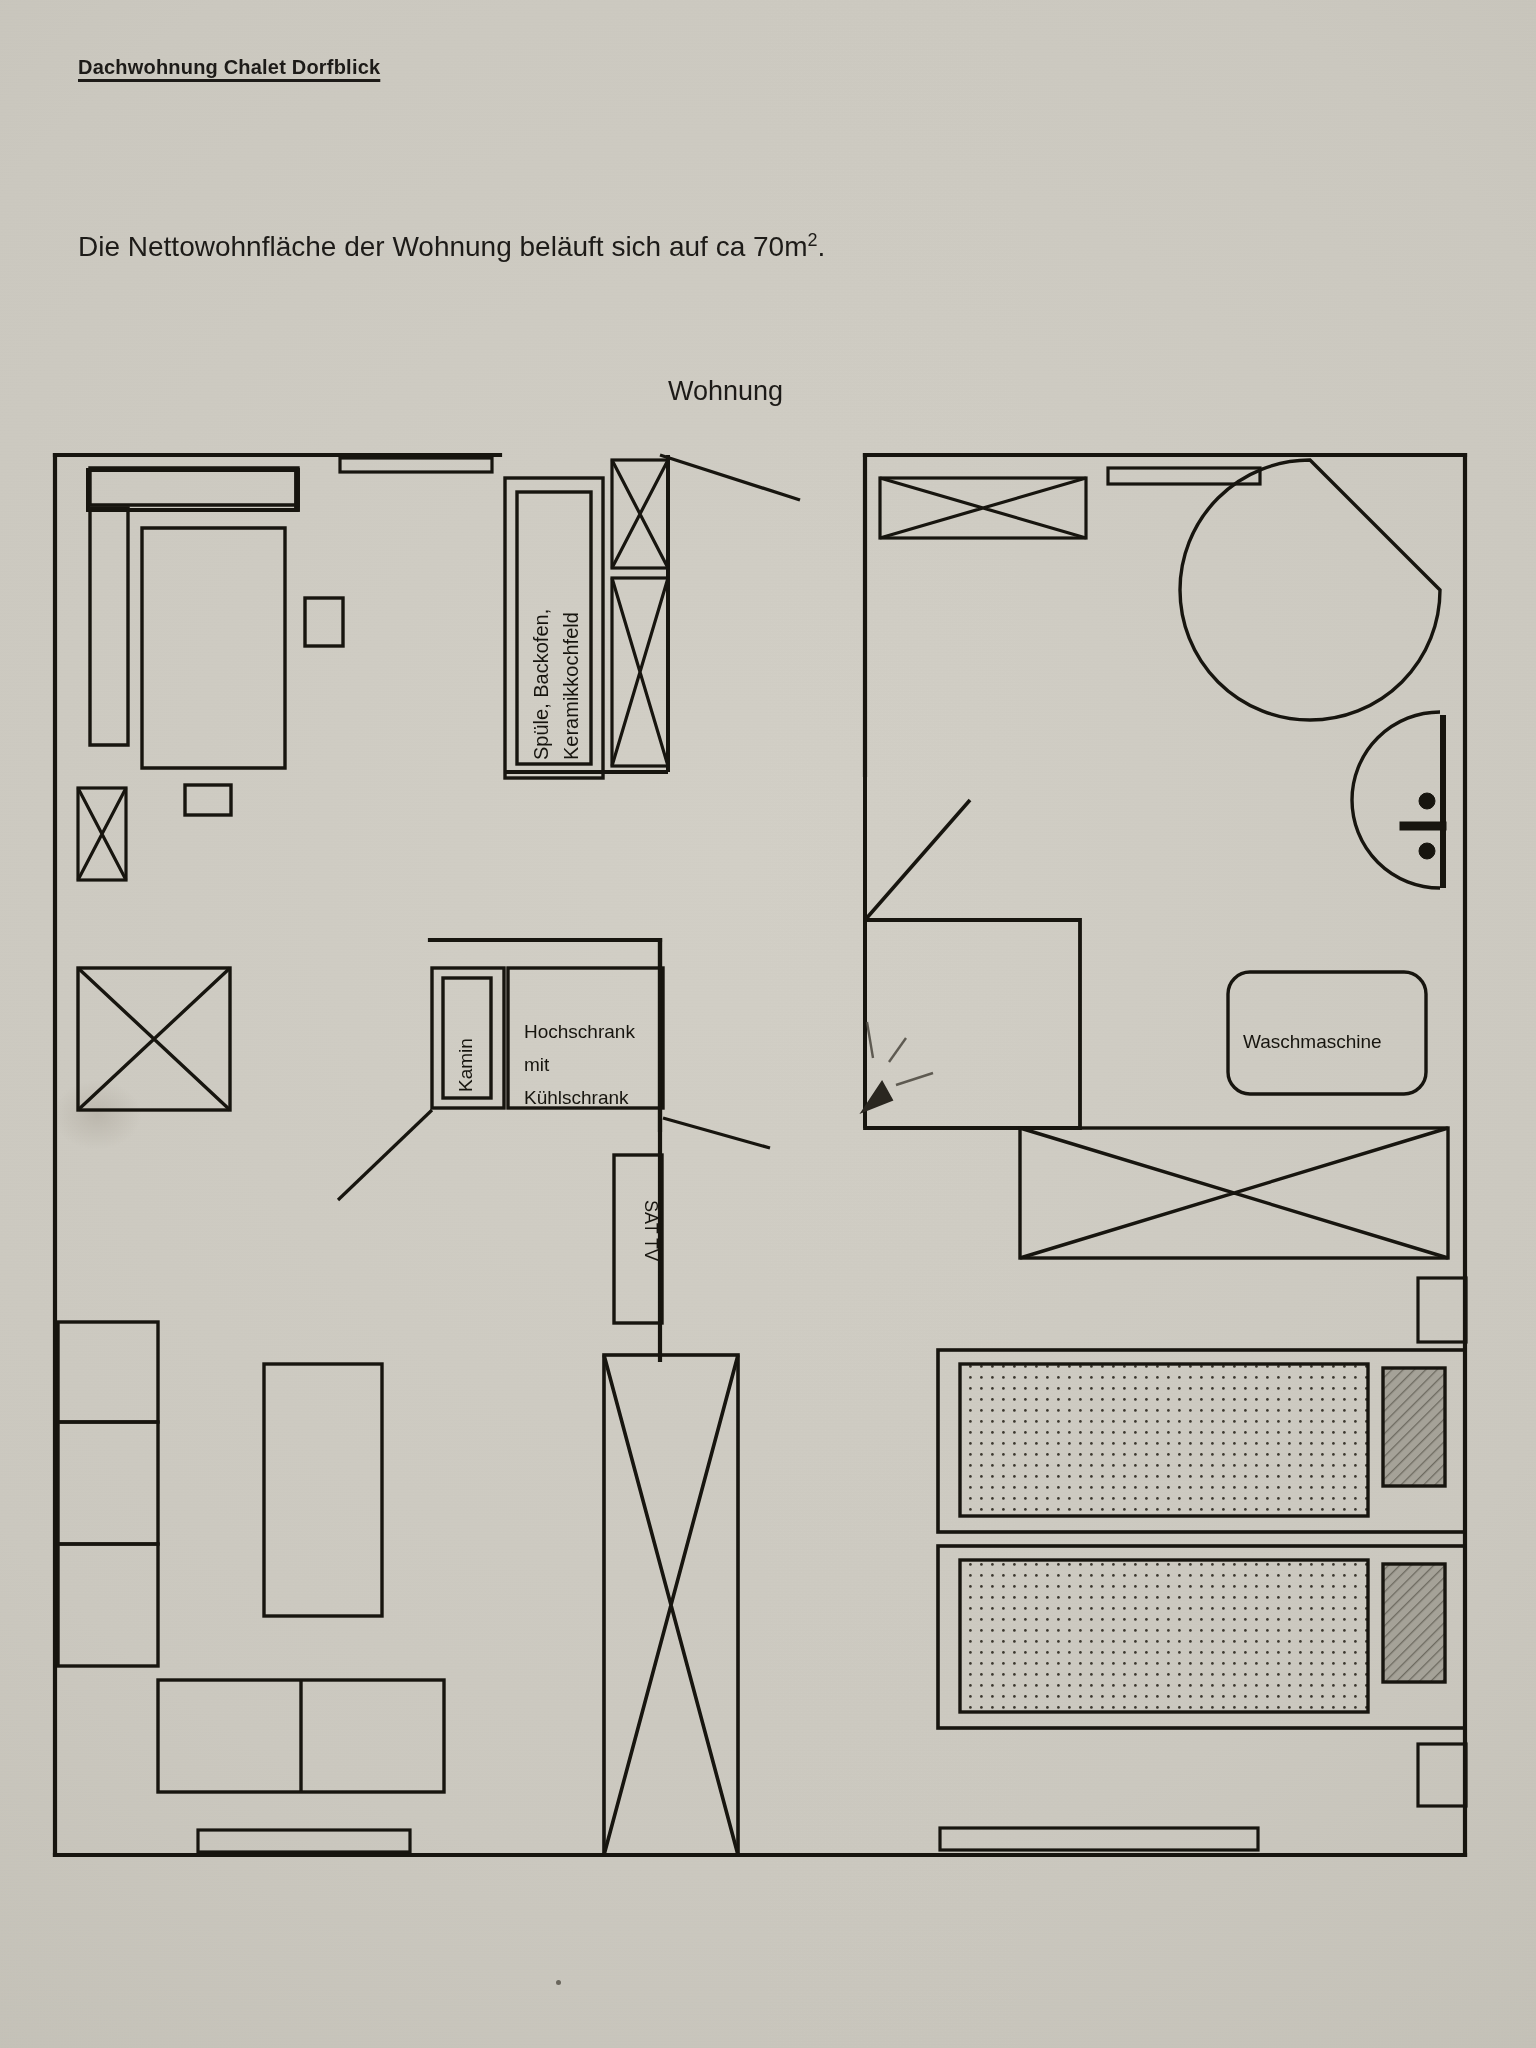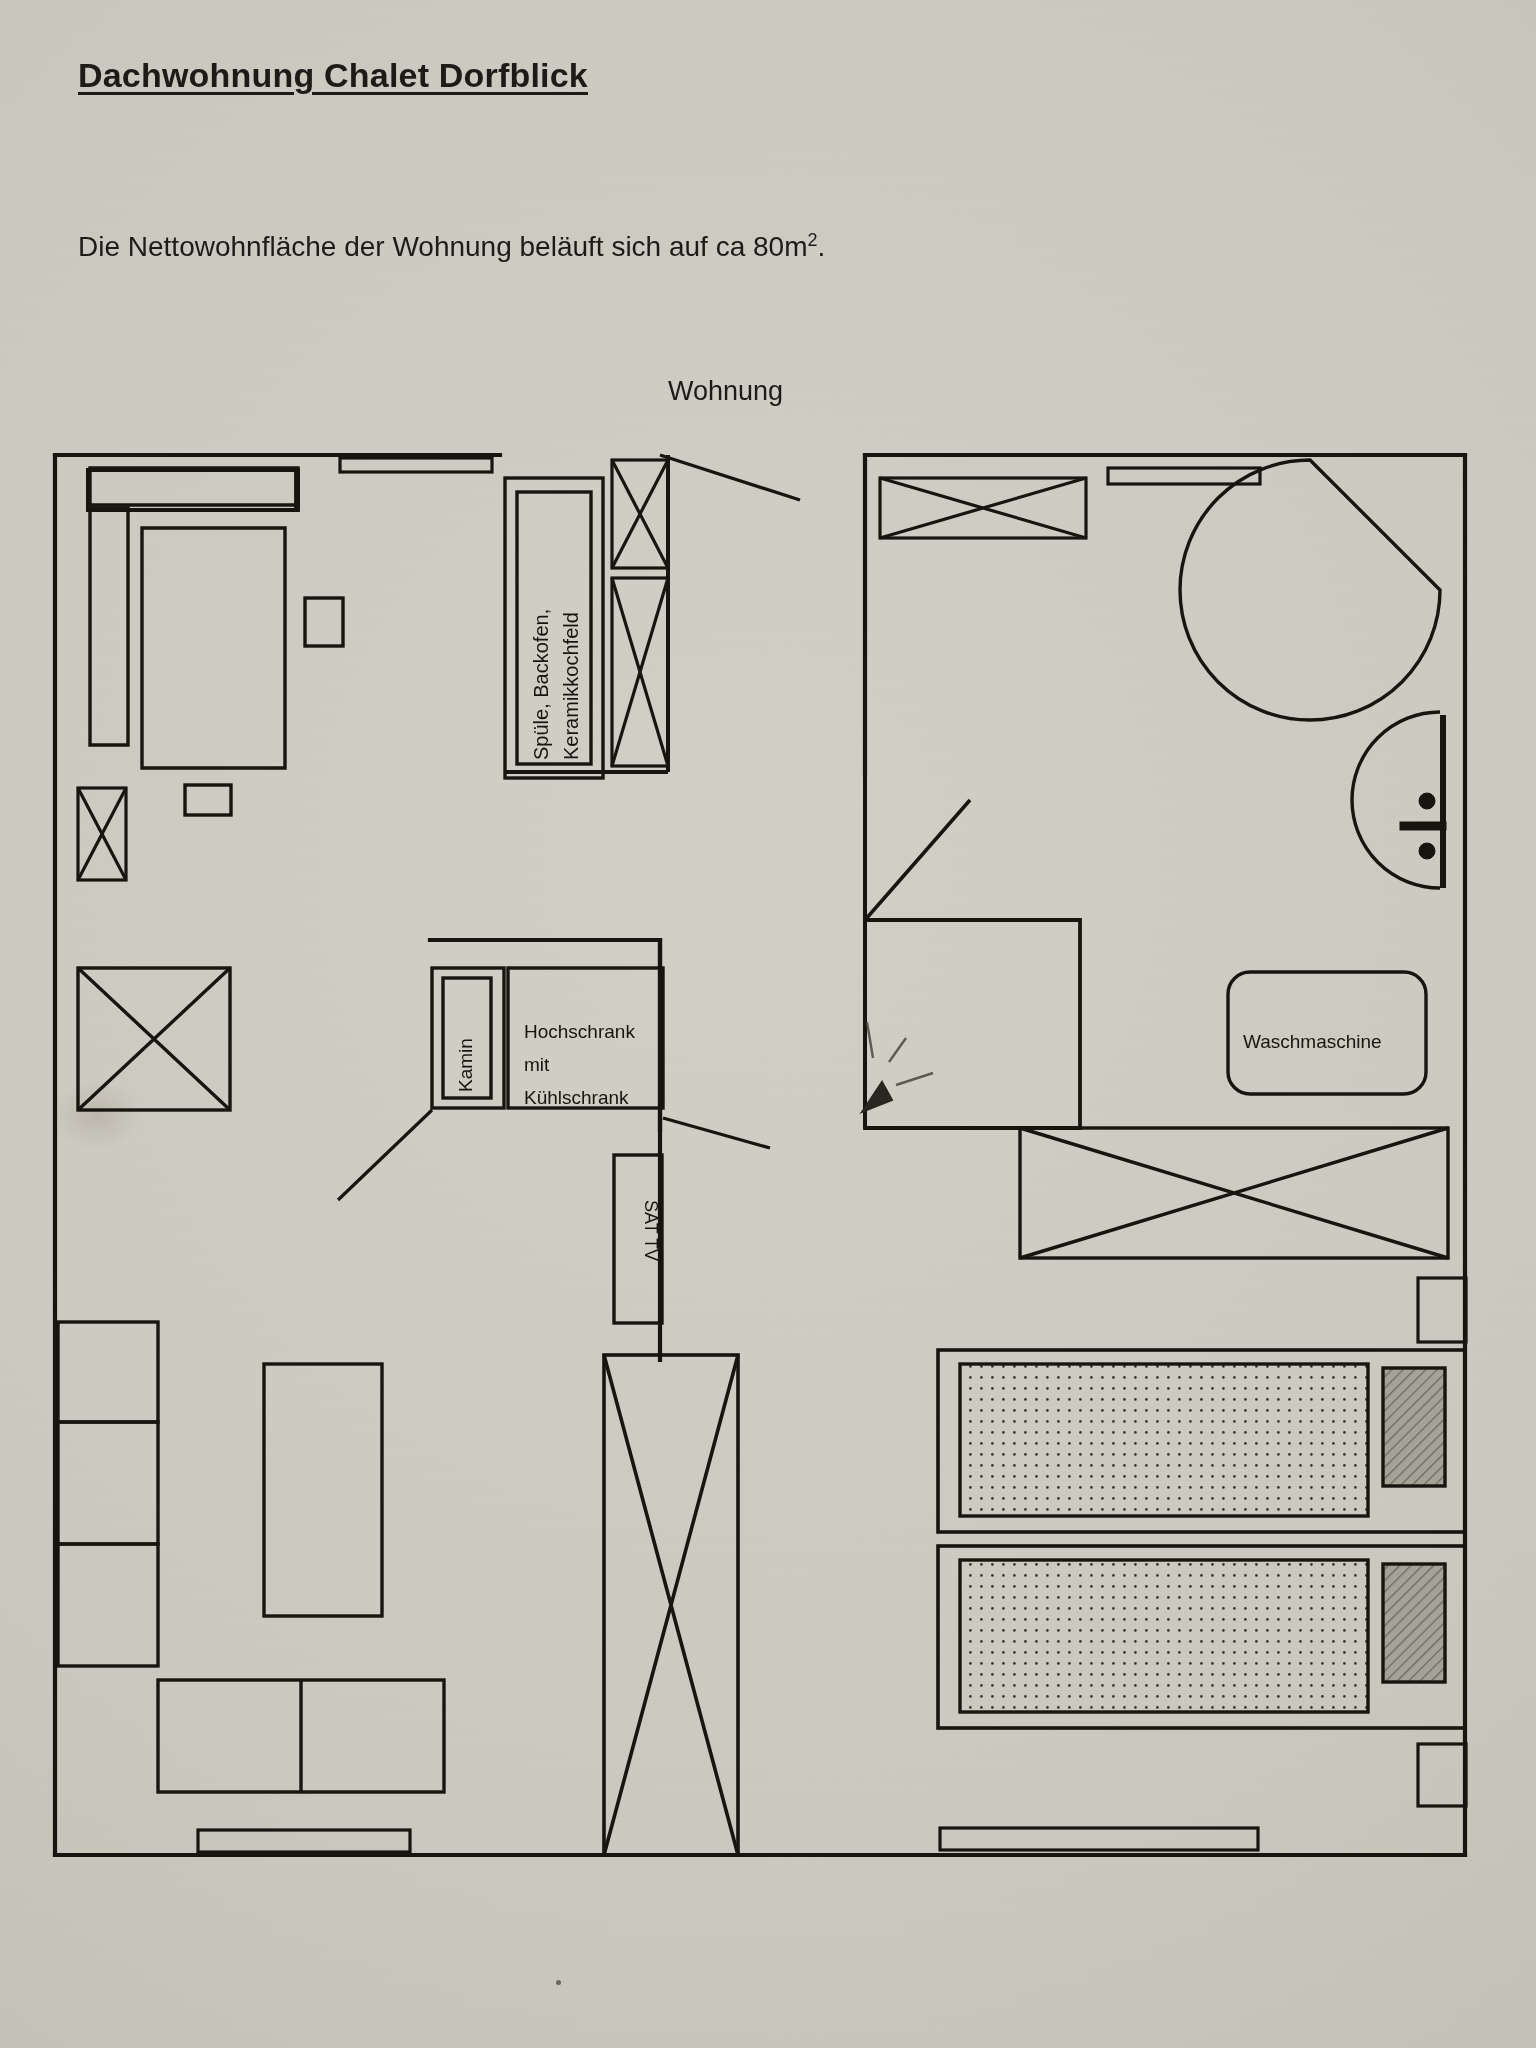--- a/index.html
+++ b/index.html
@@ -29,21 +29,21 @@
   #smudge{
     position:absolute;left:52px;top:1080px;width:90px;height:70px;
     border-radius:50%;
     background:radial-gradient(ellipse at 50% 50%, rgba(120,110,95,.20), rgba(120,110,95,0) 70%);
     pointer-events:none;
   }
 
   h1#title{
     position:absolute;left:78px;top:56px;
     margin:0;
-    font-size:34px;font-weight:bold;
+    font-size:20px;font-weight:bold;
     letter-spacing:.2px;
     text-decoration:underline;
     text-underline-offset:5px;
     text-decoration-thickness:3px;
     white-space:nowrap;
   }
   #subtitle{
     position:absolute;left:78px;top:230px;
     font-size:28px;
     white-space:nowrap;
@@ -71,21 +71,21 @@
 </style>
 </head>
 <body>
 
 <div id="paper"></div>
 <div id="grain"></div>
 <div id="smudge"></div>
 
 <h1 id="title">Dachwohnung Chalet Dorfblick</h1>
 
-<div id="subtitle"><span>Die Nettowohnfläche der Wohnung beläuft sich auf ca 80m</span><sup>2</sup><span>.</span></div>
+<div id="subtitle"><span>Die Nettowohnfläche der Wohnung beläuft sich auf ca 70m</span><sup>2</sup><span>.</span></div>
 
 <div id="eingang-label">Wohnung</div>
 
 <svg id="plan" viewBox="0 0 1536 2048" xmlns="http://www.w3.org/2000/svg">
   <defs>
     <pattern id="mattressDots" width="11" height="11" patternUnits="userSpaceOnUse">
       <rect width="11" height="11" fill="none"></rect>
       <circle cx="2.4" cy="2.4" r="1.35" fill="#3a362d"></circle>
     </pattern>
     <pattern id="pillowHatch" width="8" height="8" patternUnits="userSpaceOnUse" patternTransform="rotate(45)">

